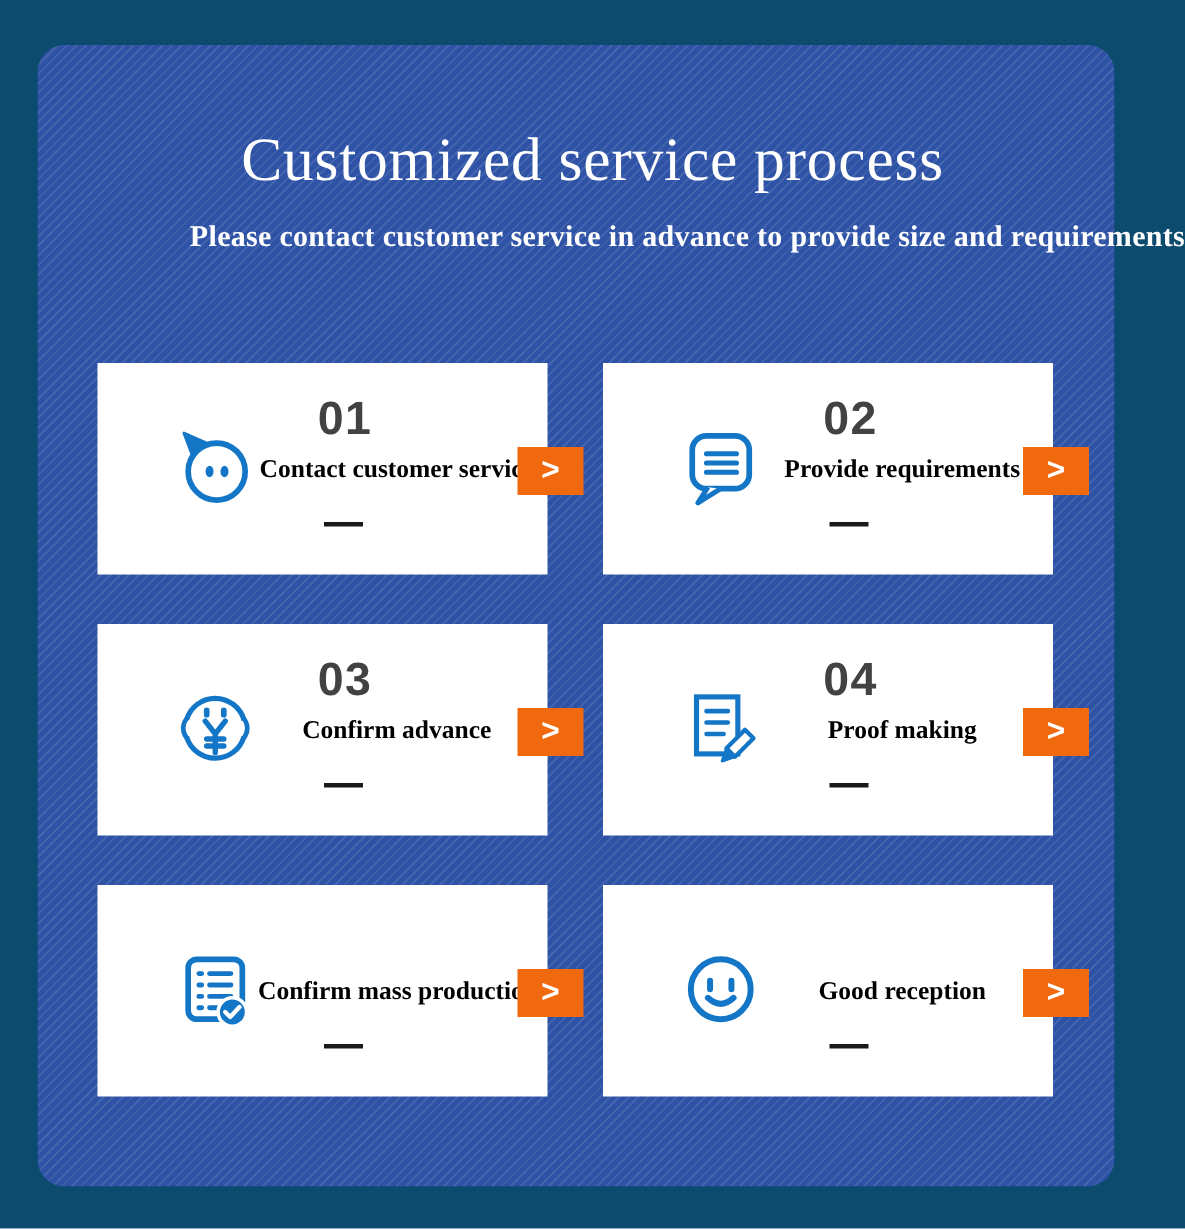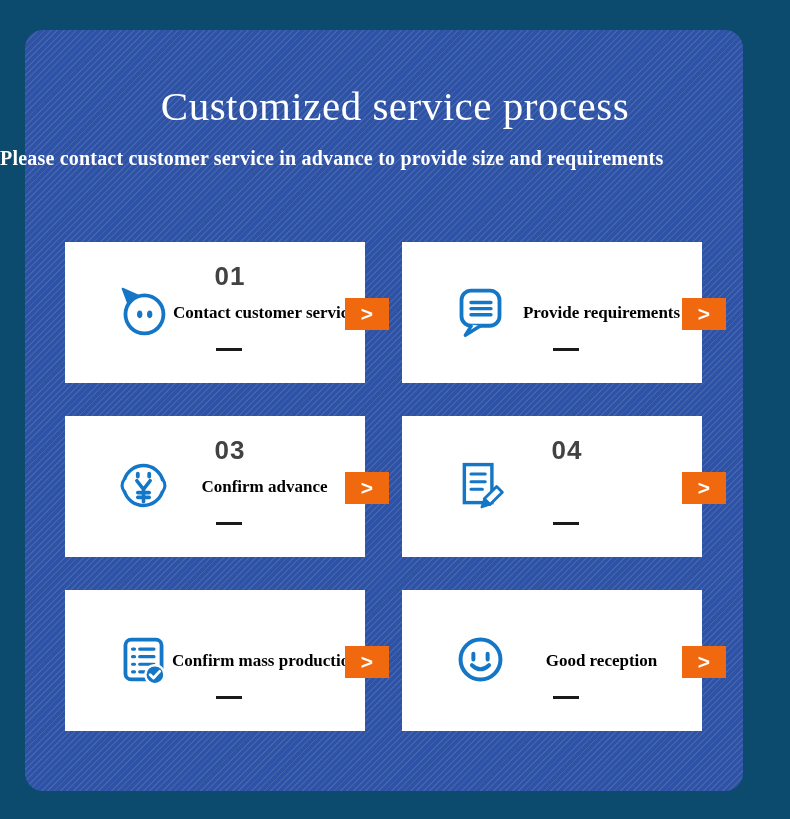--- a/index.html
+++ b/index.html
@@ -17,40 +17,40 @@
       repeating-linear-gradient(135deg,
         rgba(0,0,0,0.05) 0px, rgba(0,0,0,0.05) 1px,
         rgba(0,0,0,0) 1px, rgba(0,0,0,0) 9px);
   }
   .title{
     position:absolute;top:82px;left:0;right:0;text-align:center;
     color:#ffffff;font-size:41px;font-weight:normal;letter-spacing:0.5px;
     font-family:"Liberation Serif",serif;
   }
   .subtitle{
-    position:absolute;top:147px;left:0;right:0;text-align:left;
+    position:absolute;top:147px;left:0;right:0;text-align:right;
     color:#ffffff;font-size:20px;font-weight:bold;letter-spacing:0.2px;
     font-family:"Liberation Serif",serif;
   }
   .grid{
     position:absolute;left:65px;top:242px;
     display:grid;grid-template-columns:300px 300px;
     column-gap:37px;row-gap:33px;
   }
   .card{
     position:relative;width:300px;height:141px;background:#ffffff;
   }
   .icon{
     position:absolute;left:50px;top:41px;width:57px;height:57px;display:block;
   }
   .icon svg{width:100%;height:100%;display:block;}
   .num{
     position:absolute;left:30px;right:0;top:21px;text-align:center;
     font-family:"Liberation Sans",sans-serif;font-weight:bold;
-    font-size:26px;line-height:1;color:#424242;letter-spacing:1px;
+    font-size:31px;line-height:1;color:#424242;letter-spacing:1px;
   }
   .label{
     position:absolute;left:107px;right:8px;top:61px;text-align:center;
     font-size:17px;font-weight:bold;color:#000000;white-space:nowrap;
     font-family:"Liberation Serif",serif;
   }
   .dash{
     position:absolute;left:0;right:0;top:106px;margin:0 auto;
     transform:translateX(14px);width:26px;height:3px;background:#1a1a1a;
   }
@@ -88,20 +88,21 @@
     </div>
 
     <div class="card">
       <span class="icon">
         <svg viewBox="0 0 60 60" xmlns="http://www.w3.org/2000/svg">
           <rect x="10" y="8" width="40" height="37" rx="10" fill="none" stroke="#1476c6" stroke-width="4"></rect>
           <path d="M21 44 L14 55 L30 45" fill="#ffffff" stroke="#1476c6" stroke-width="3.5" stroke-linejoin="round"></path>
           <path d="M20 20.5 H41 M20 27 H41 M20 33.5 H41" fill="none" stroke="#1476c6" stroke-width="3.6" stroke-linecap="round"></path>
         </svg>
       </span>
+      <div class="num">02</div>
       <div class="label">Provide requirements</div>
       <div class="dash"></div>
       <button class="go">&gt;</button>
     </div>
 
     <div class="card">
       <span class="icon">
         <svg viewBox="0 0 60 60" xmlns="http://www.w3.org/2000/svg">
           <circle cx="30" cy="30" r="21" fill="none" stroke="#1476c6" stroke-width="3.6" stroke-dasharray="0 6 54 12 54 6"></circle>
           <path d="M10 23 Q5 30 10 37 M50 23 Q55 30 50 37" fill="none" stroke="#1476c6" stroke-width="3.2" stroke-linecap="round"></path>
@@ -118,20 +119,21 @@
     <div class="card">
       <span class="icon">
         <svg viewBox="0 0 60 60" xmlns="http://www.w3.org/2000/svg">
           <rect x="13" y="8" width="29" height="40" fill="none" stroke="#1476c6" stroke-width="3.6"></rect>
           <path d="M20 18 H35 M20 26 H35 M20 34 H32" fill="none" stroke="#1476c6" stroke-width="3.2" stroke-linecap="round"></path>
           <path d="M34 44 L47 31 L53 37 L40 50 Z" fill="#ffffff" stroke="#1476c6" stroke-width="3" stroke-linejoin="round"></path>
           <path d="M34 44 L31 53 L40 50 Z" fill="#1476c6" stroke="#1476c6" stroke-width="2" stroke-linejoin="round"></path>
         </svg>
       </span>
       <div class="num">04</div>
+      <div class="label">Proof making</div>
       <div class="dash"></div>
       <button class="go">&gt;</button>
     </div>
 
     <div class="card">
       <span class="icon">
         <svg viewBox="0 0 60 60" xmlns="http://www.w3.org/2000/svg">
           <rect x="11" y="9" width="38" height="42" rx="6" fill="none" stroke="#1476c6" stroke-width="4"></rect>
           <path d="M18.5 19 H20.5 M26 19 H41 M18.5 27 H20.5 M26 27 H41 M18.5 35 H20.5 M26 35 H41 M18.5 43 H20.5 M26 43 H41" fill="none" stroke="#1476c6" stroke-width="3.4" stroke-linecap="round"></path>
           <circle cx="42" cy="46" r="10" fill="#1476c6" stroke="#ffffff" stroke-width="2.5"></circle>

